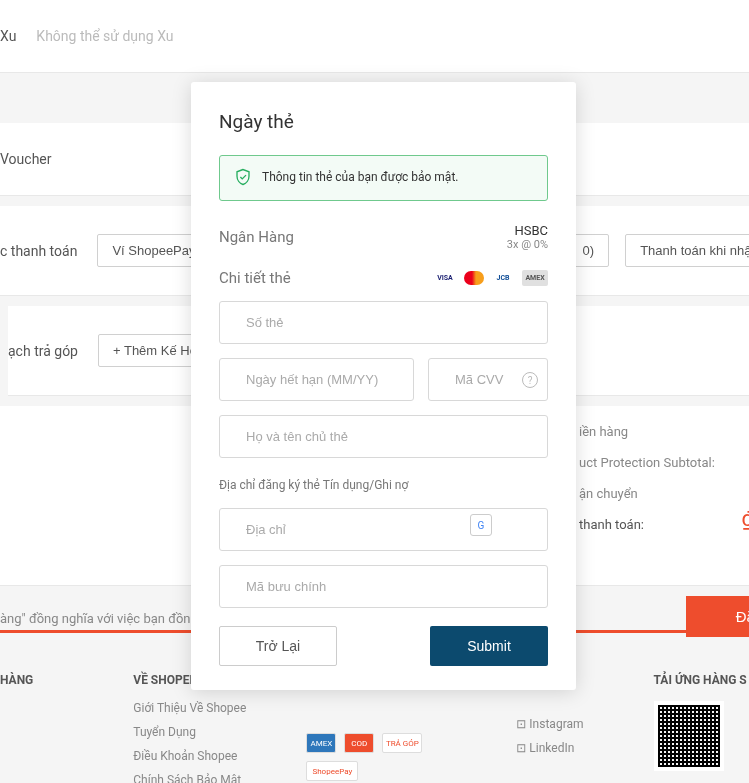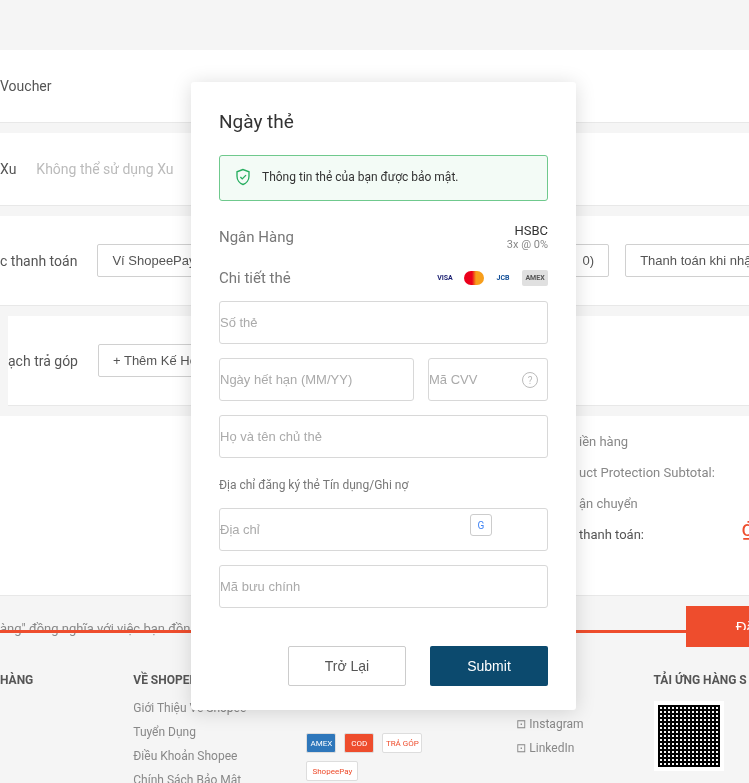--- a/index.html
+++ b/index.html
@@ -232,21 +232,21 @@
   align-items: center;
   justify-content: center;
   font-size: 10px;
   color: #4285f4;
 }
 
 .input-field {
   width: 100%;
   border: 1px solid #d8d8d8;
   border-radius: 3px;
-  padding: 13px 0;
+  padding: 13px 26px;
   font-size: 13px;
   color: #333;
   margin-bottom: 14px;
   outline: none;
 }
 .input-field::placeholder { color: #aaa; }
 .input-row {
   display: flex;
   gap: 14px;
 }
@@ -265,23 +265,23 @@
 }
 
 .addr-label {
   color: #777;
   font-size: 12px;
   margin: 6px 0 16px 0;
 }
 
 .modal-actions {
   display: flex;
-  justify-content: flex-end;
+  justify-content: space-between;
   gap: 24px;
-  margin-top: 38px;
+  margin-top: 18px;
 }
 .btn {
   padding: 11px 0;
   width: 118px;
   font-size: 14px;
   border-radius: 2px;
   cursor: pointer;
   text-align: center;
 }
 .btn-secondary {
@@ -293,31 +293,31 @@
   background: #0c4a6e;
   border: none;
   color: #fff;
 }
 </style>
 </head>
 <body>
 
 <div class="bg-page">
 
-  <div class="bg-section" style="margin-top:50px; padding-left:0;">
-    <div class="bg-row">
-        <span class="bg-label">Voucher</span>
-      </div>
-  </div>
-
   <div class="bg-section" style="padding-left:0;">
     <div class="bg-row">
       <span class="bg-label">Xu</span>
       <span class="bg-sublabel">Không thể sử dụng Xu</span>
     </div>
+  </div>
+
+  <div class="bg-section" style="margin-top:50px; padding-left:0;">
+    <div class="bg-row">
+        <span class="bg-label">Voucher</span>
+      </div>
   </div>
 
   <div class="bg-section" style="padding-left:0; position:relative;">
     <div class="bg-row" style="position:relative;">
       <span class="bg-label">c thanh toán</span>
       <button class="bg-outline-btn">Ví ShopeePay</button>
       <button class="bg-outline-btn" style="position:absolute; right:130px;">0)</button>
       <button class="bg-outline-btn" style="position:absolute; right:-60px;">Thanh toán khi nhận hàn</button>
     </div>
   </div>

